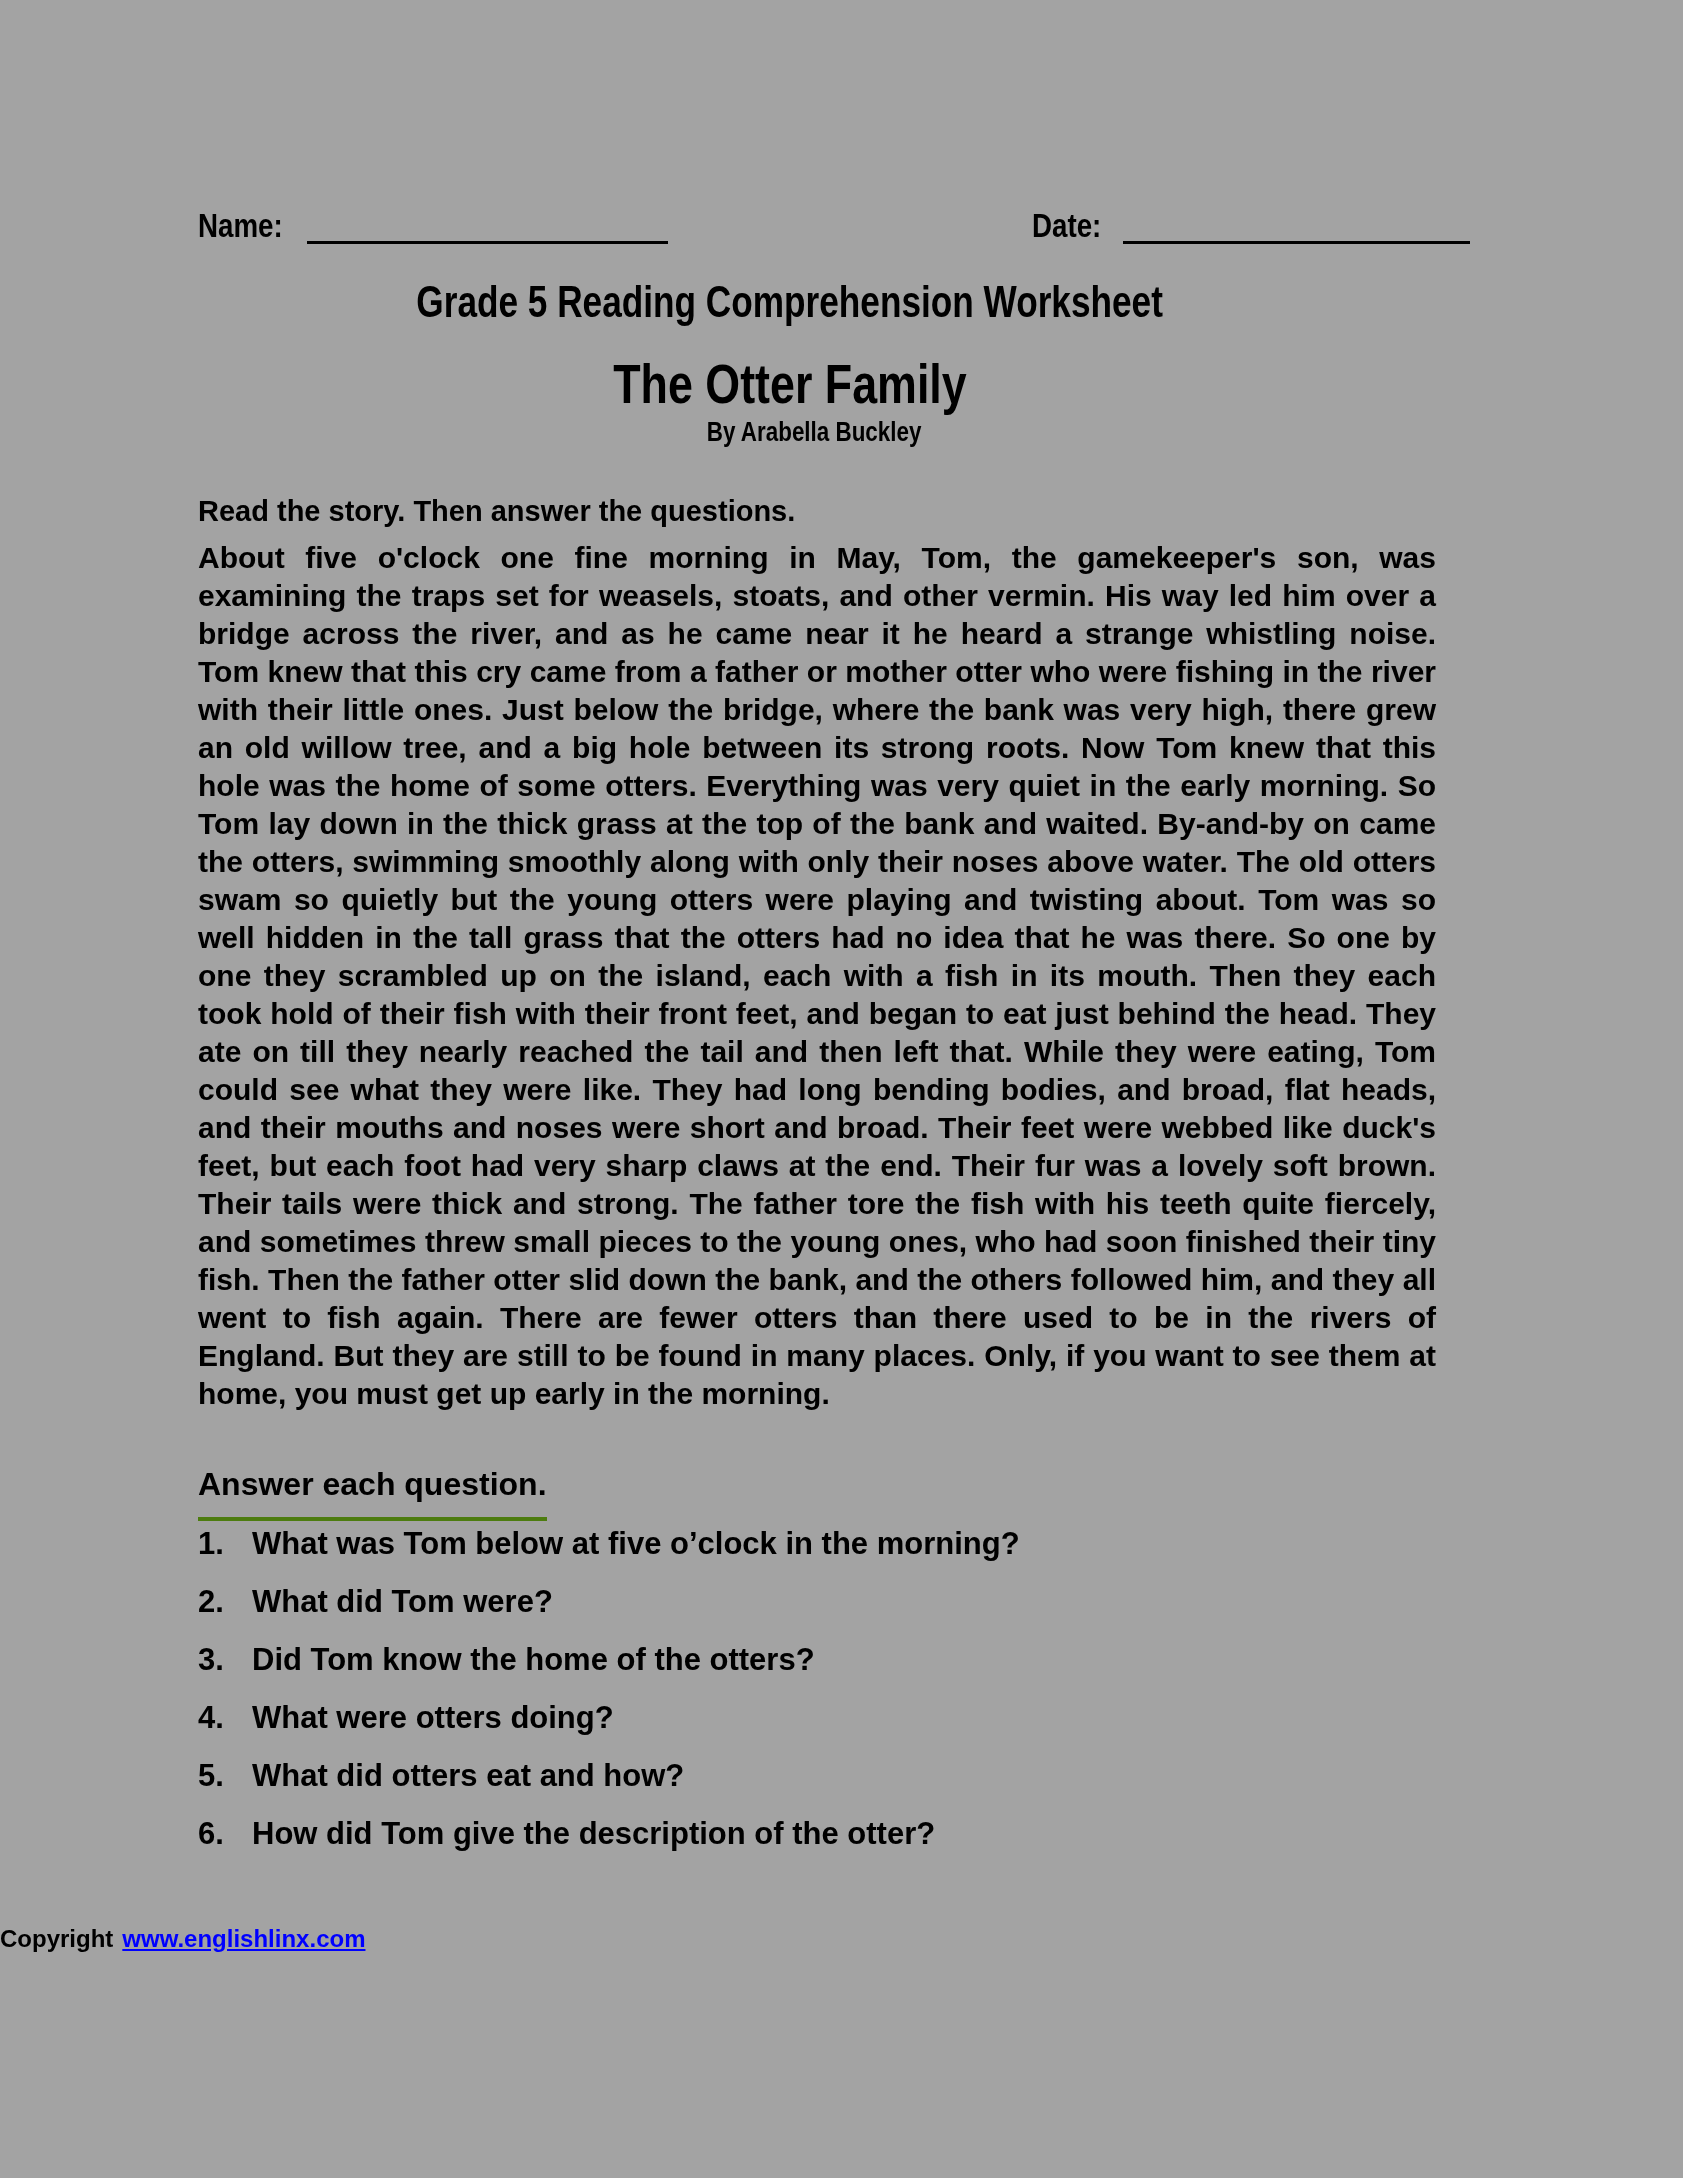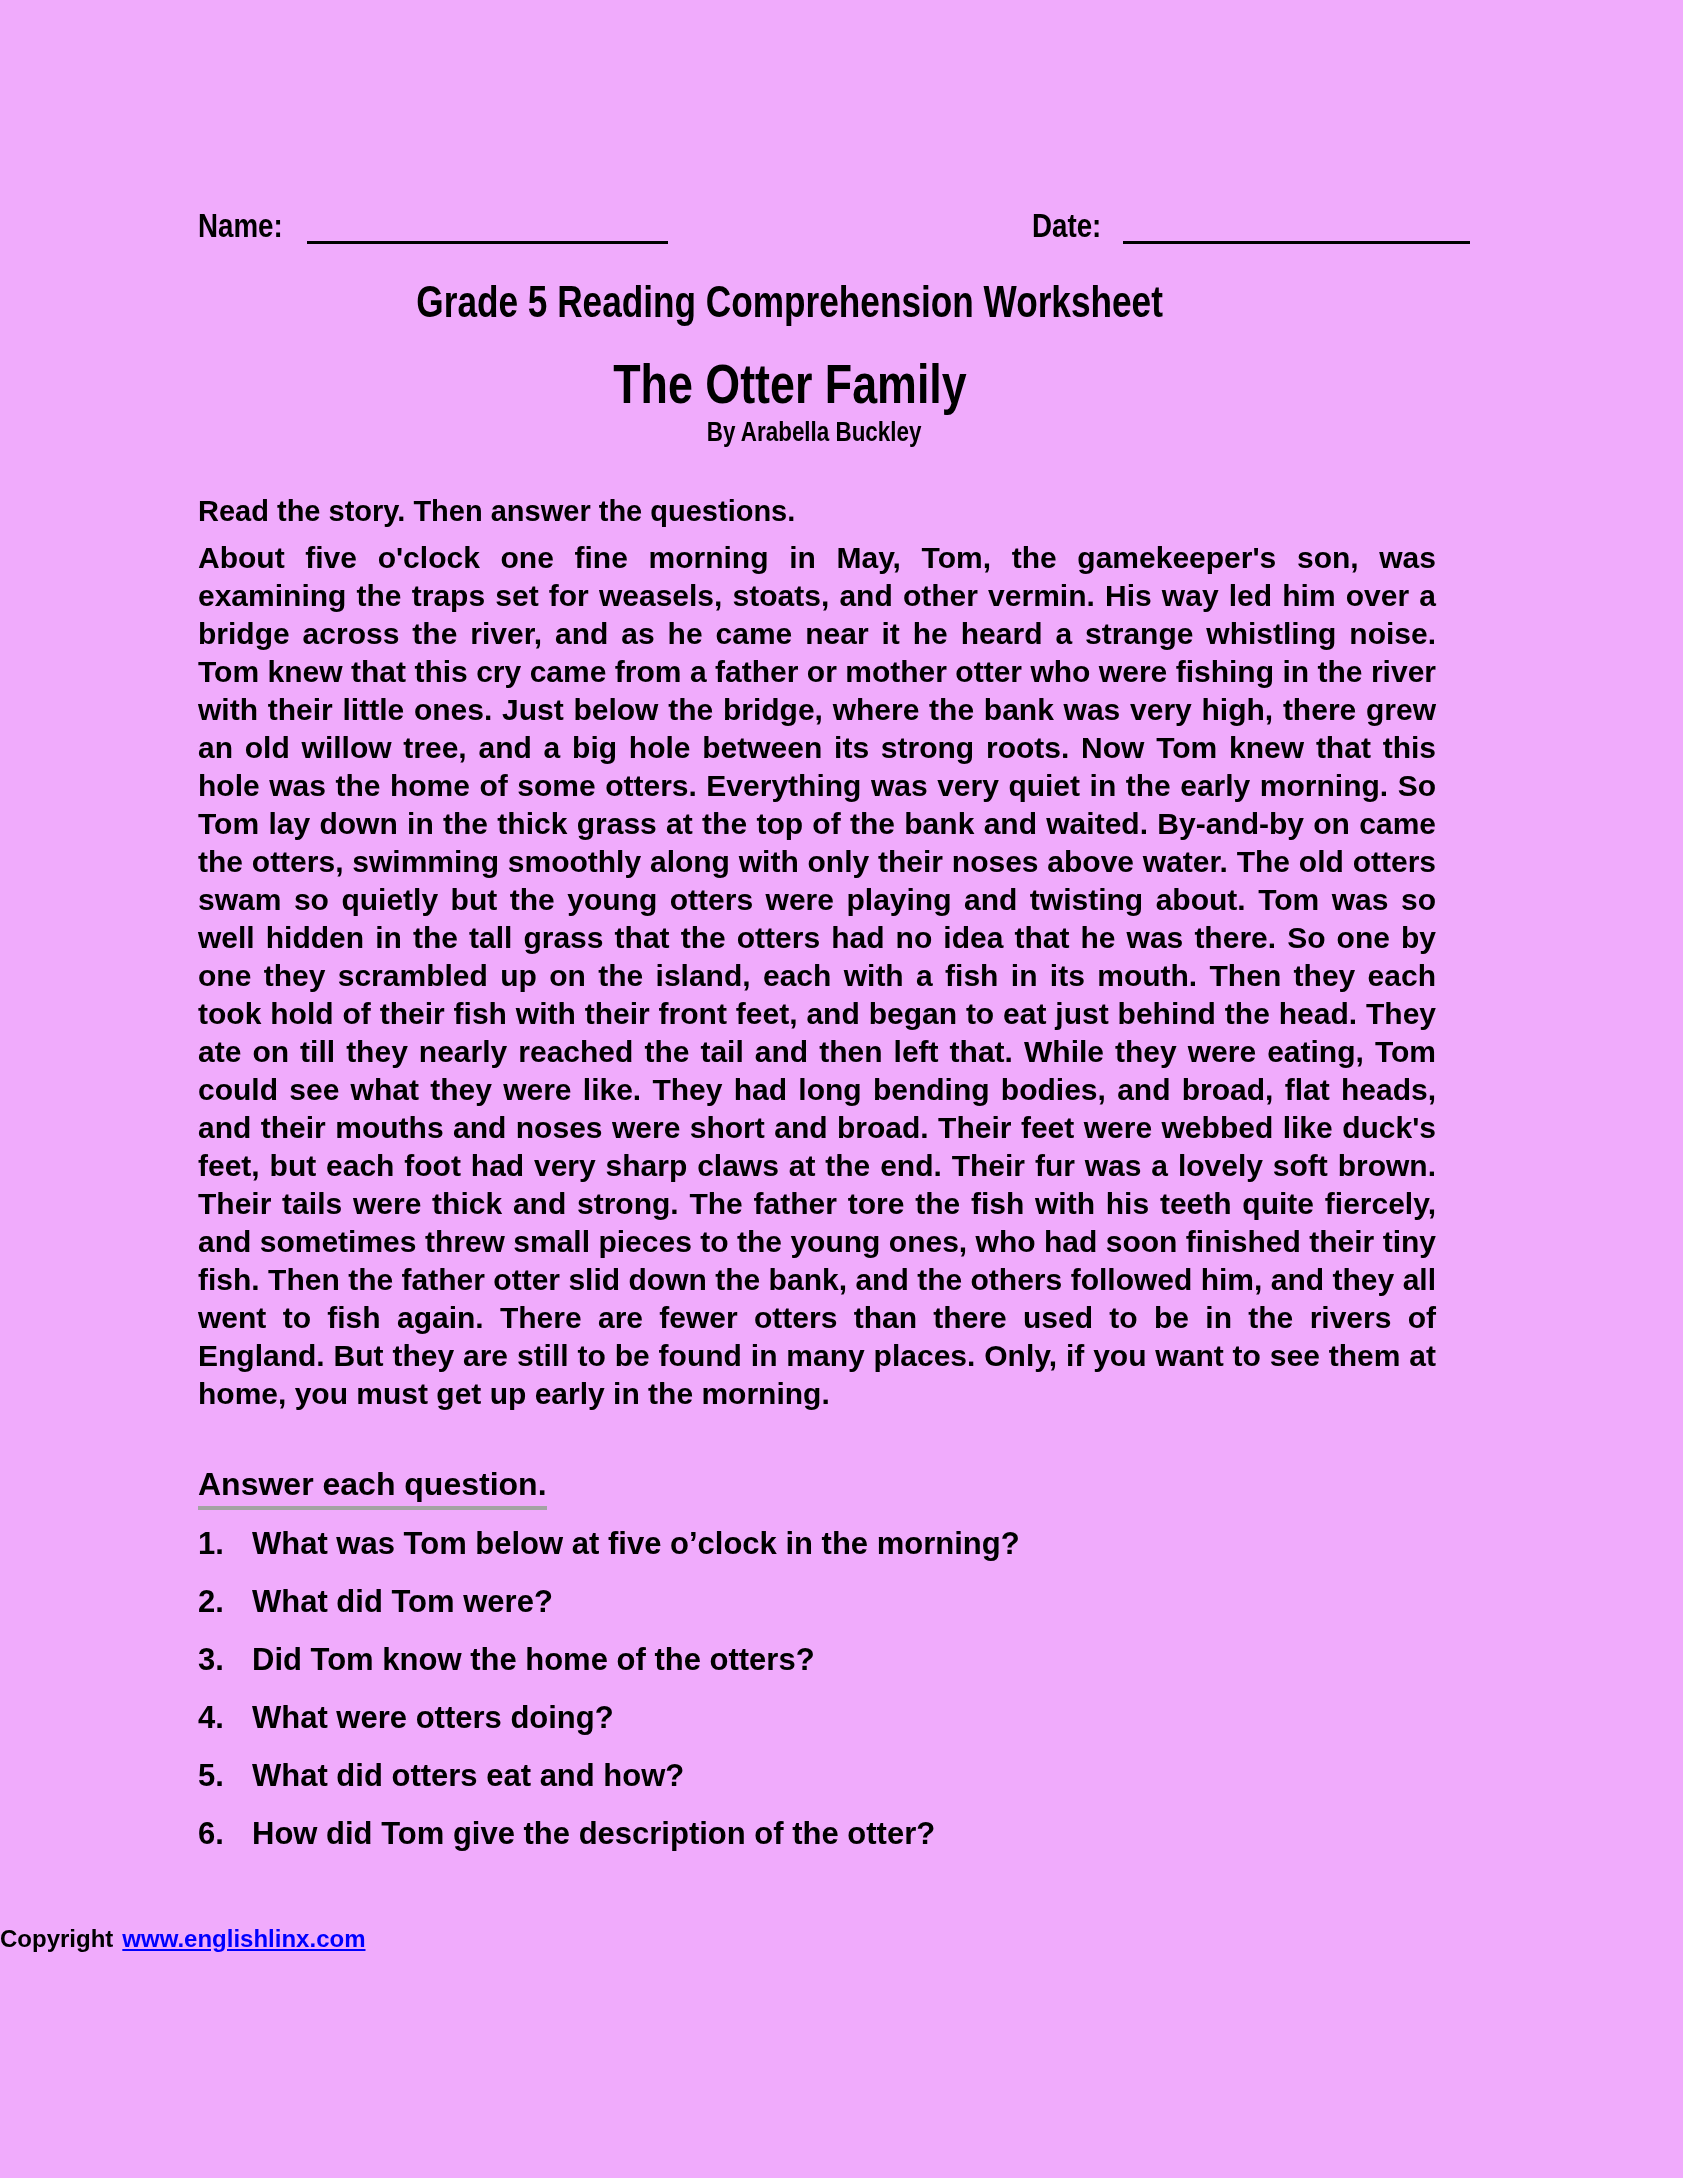--- a/index.html
+++ b/index.html
@@ -8,21 +8,21 @@
     width: 1683px;
     height: 2178px;
     position: relative;
     font-family: "Liberation Sans", sans-serif;
     font-weight: bold;
     color: #000000;
   }
   .page {
     position: absolute;
     inset: 0;
-    background: #f0abfc;
+    background: #a3a3a3;
     overflow: hidden;
   }
   
   .cx  { display: inline-block; transform: scaleX(0.80); transform-origin: center; white-space: nowrap; }
   .cxl { display: inline-block; transform: scaleX(0.84); transform-origin: left;   white-space: nowrap; }
 
   
   .header-fields { position: absolute; top: 203px; left: 198px; width: 1287px; height: 59px; }
   .field-group { position: absolute; top: 0; white-space: nowrap; }
   .name-group { left: 0; }
@@ -49,21 +49,21 @@
   .content { position: absolute; top: 492px; left: 198px; width: 1238px; }
   .instructions { font-size: 29px; line-height: 38px; margin-bottom: 9px; }
   .story-text {
     font-size: 30px;
     line-height: 38px;
     text-align: justify;
   }
 
   
   .answer-heading { margin-top: 52px; font-size: 32px; line-height: 38px; font-weight: bold; }
-  .answer-heading .hd-underline { border-bottom: 4px solid #a3a3a3; padding-bottom: 4px; }
+  .answer-heading .hd-underline { border-bottom: 4px solid #4d7c0f; padding-bottom: 15px; }
   .question-list { list-style: none; margin-top: 24px; }
   .question-item { display: flex; font-size: 31px; line-height: 33px; margin-bottom: 25px; }
   .q-num { width: 54px; flex-shrink: 0; }
   .q-text { flex: 1; }
 
   
   .footer { position: absolute; top: 1924px; left: 0; width: 1416px; font-size: 24px; line-height: 30px; }
   .copyright-link { color: #0000FF; text-decoration: underline; font-weight: bold; margin-left: 9px; }
 </style>
 </head>

